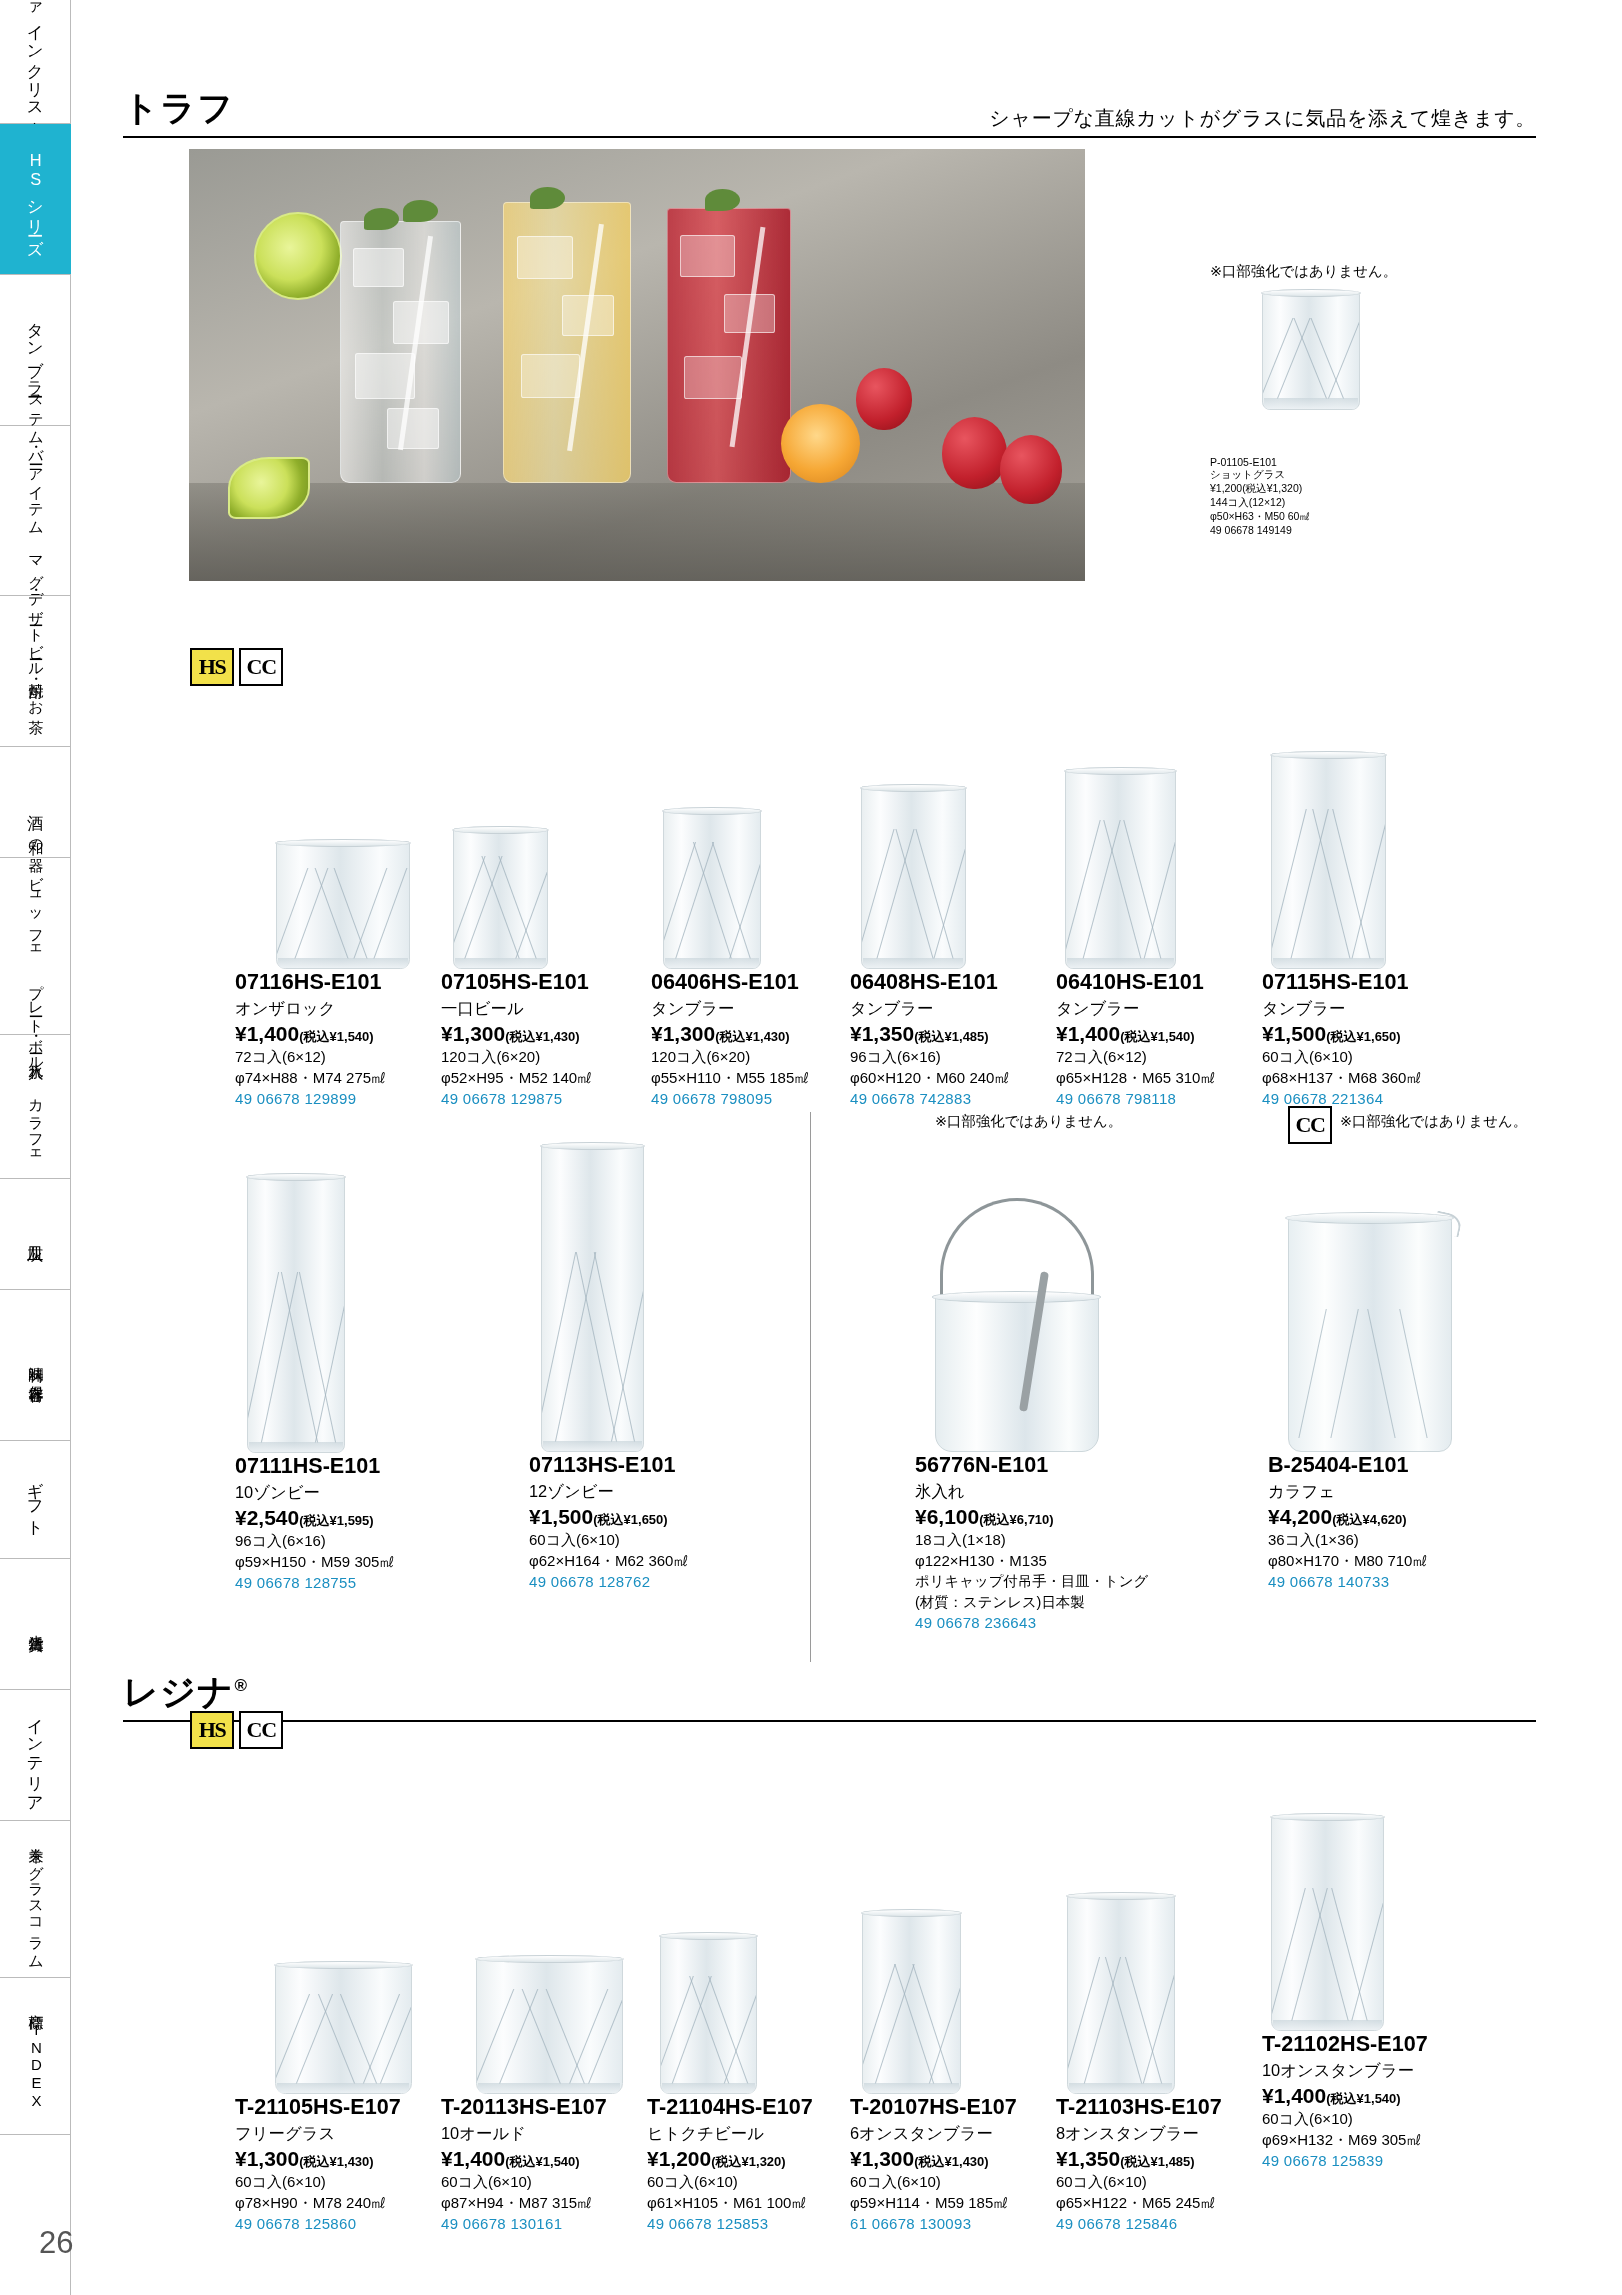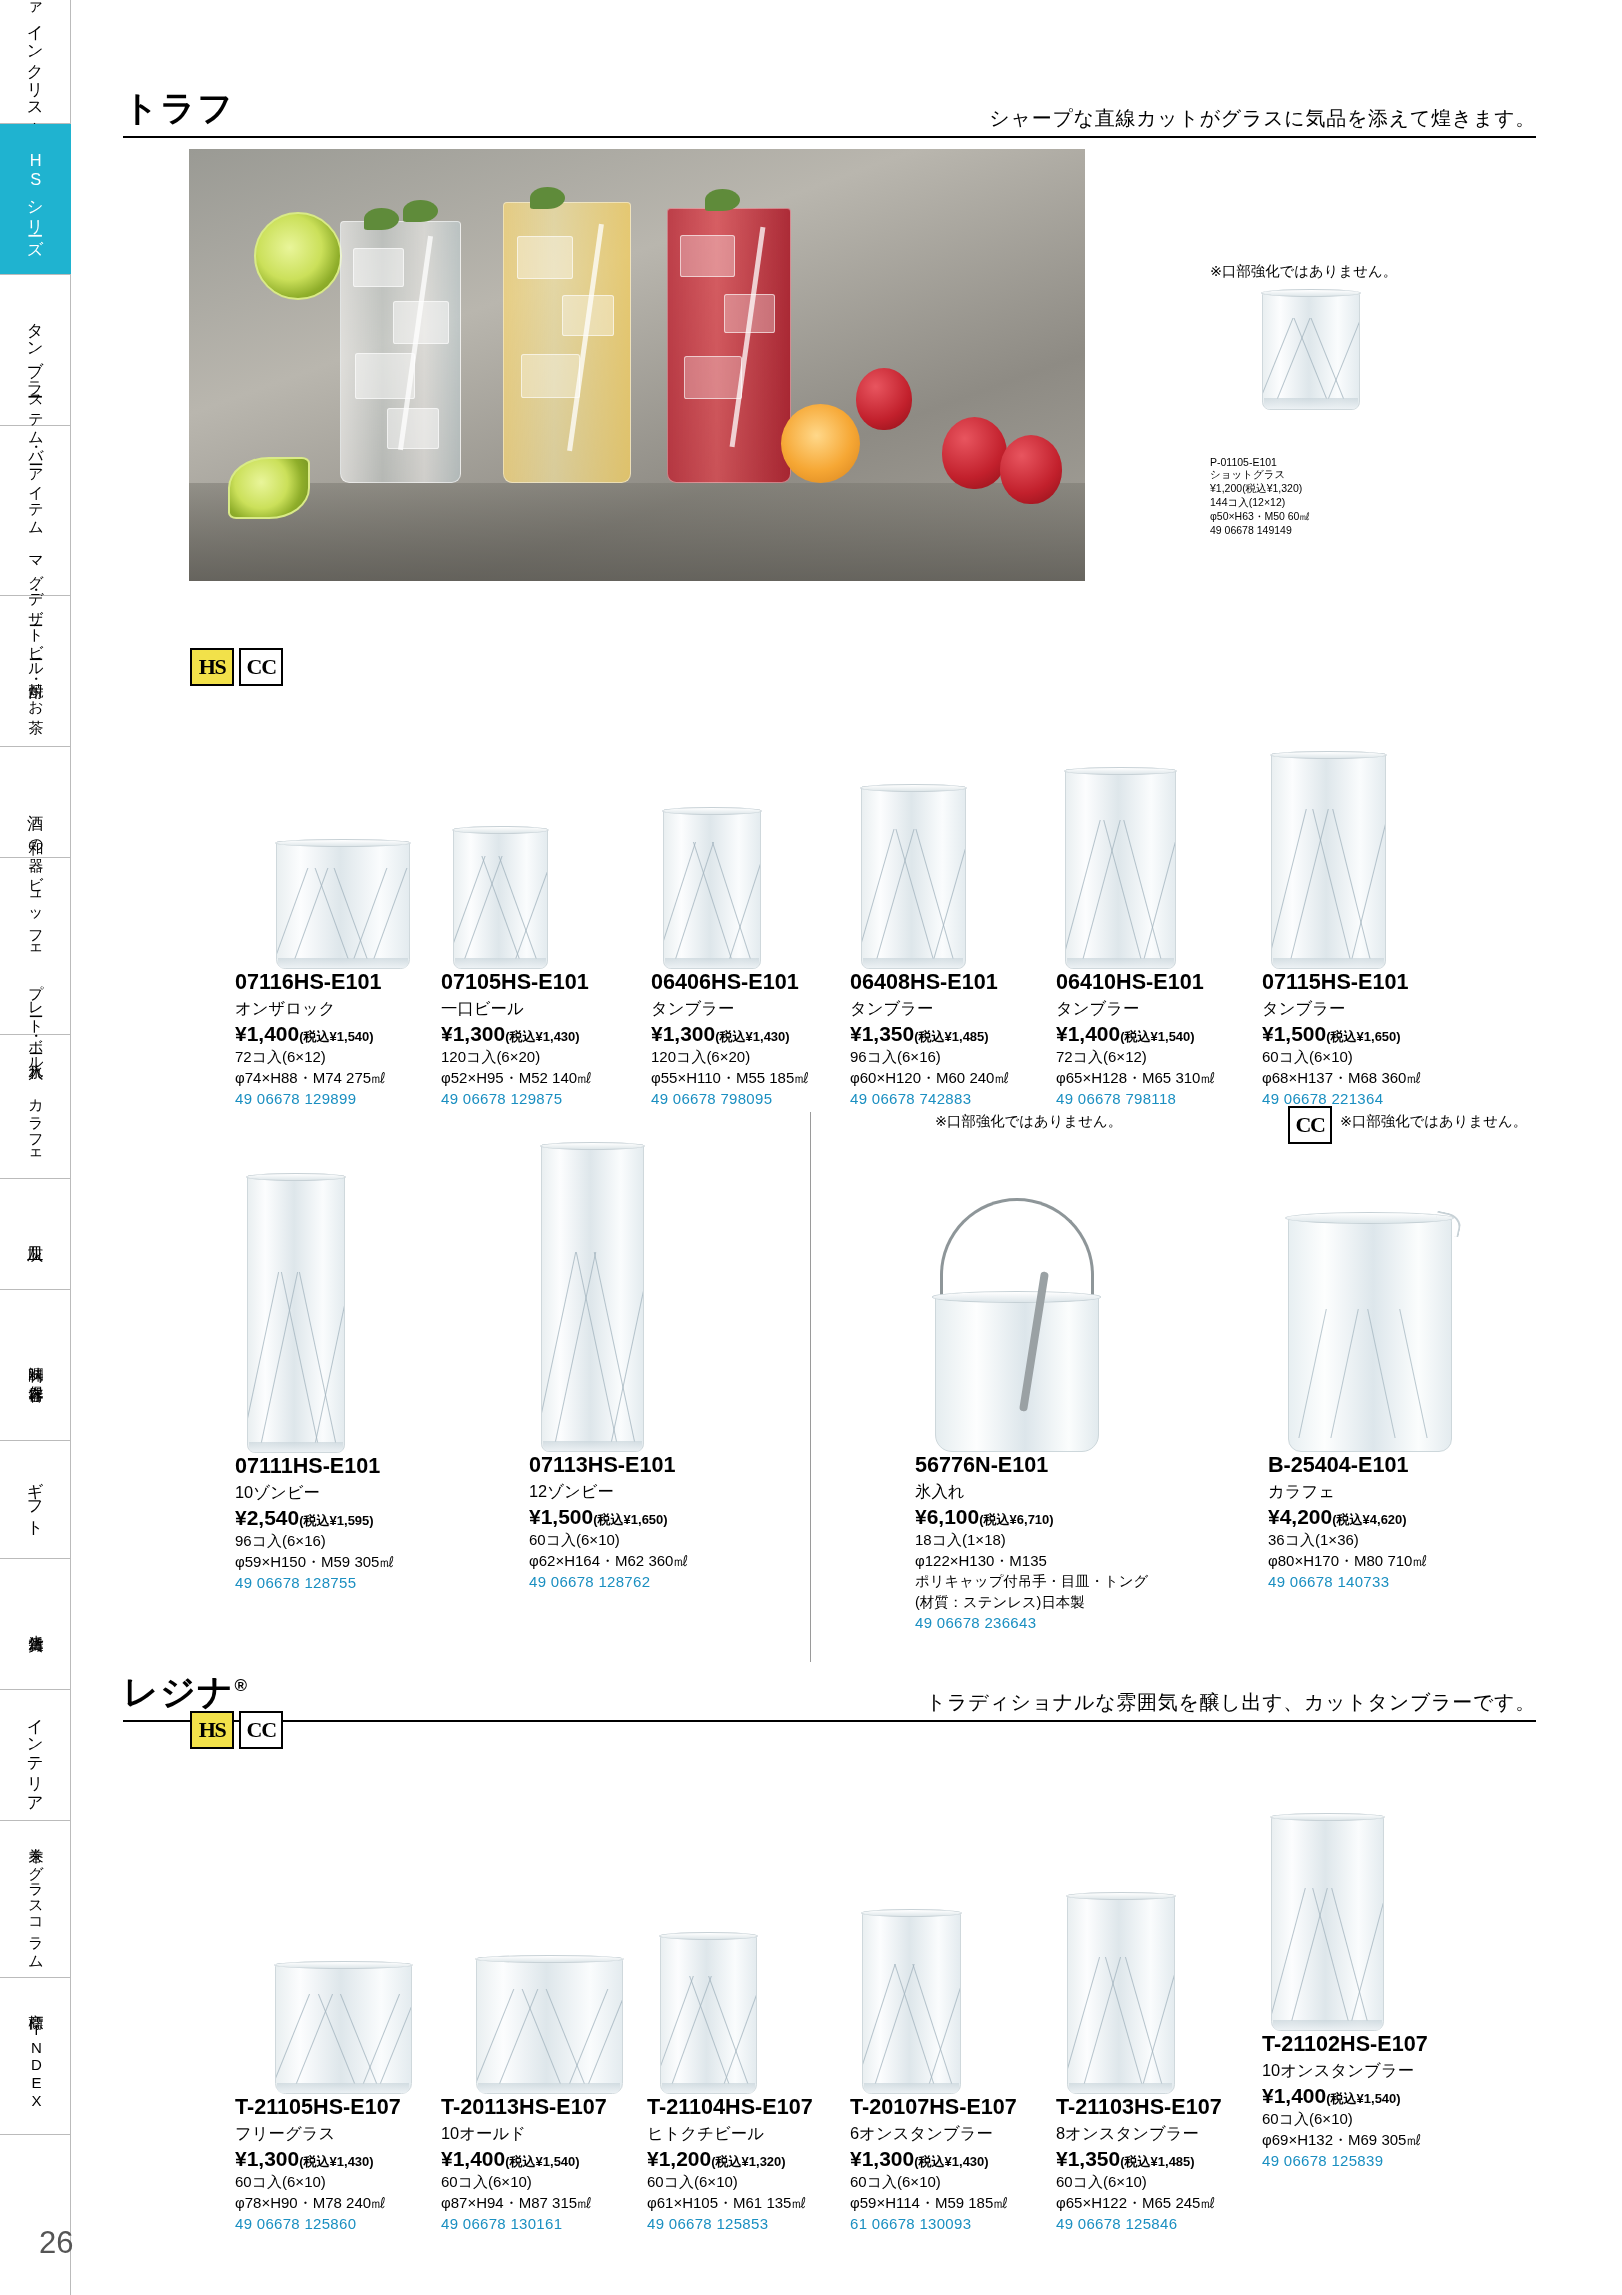--- a/index.html
+++ b/index.html
@@ -560,21 +560,20 @@
     <div class="code">B-25404-E101</div>
     <div class="name">カラフェ</div>
     <div class="price"><span>¥4,200</span><span class="tax">(税込¥4,620)</span></div>
     <div class="spec">36コ入(1×36)</div>
     <div class="spec">φ80×H170・M80  710㎖</div>
     <div class="jan">49 06678 140733</div>
   </div>
 
   <div class="series-head" style="top:1669px">
     <div class="series-name"><span>レジナ</span><span class="reg">®</span></div>
-    <div class="series-tag">トラディショナルな雰囲気を醸し出す、カットタンブラーです。</div>
   </div>
 
   <div class="badges" style="left:119px; top:1711px;">
     <div class="badge hs">HS</div>
     <div class="badge cc">CC</div>
   </div>
 
   <div class="cell" style="left:164px; top:1767px; width:216px;">
     <div class="art" style="height:327px; display:flex; align-items:flex-end;">
       <div class="glass" style="width:137px; height:131px; border-radius:3.9px 3.9px 10.5px 10.5px;">
@@ -632,21 +631,21 @@
             <i style="left:67px; transform:rotate(-20deg)"></i>
           <i style="left:82px; transform:rotate(20deg)"></i>
         </div>
         <div class="base"></div>
       </div>
     </div>
     <div class="code">T-21104HS-E107</div>
     <div class="name">ヒトクチビール</div>
     <div class="price"><span>¥1,200</span><span class="tax">(税込¥1,320)</span></div>
     <div class="spec">60コ入(6×10)</div>
-    <div class="spec">φ61×H105・M61  135㎖</div>
+    <div class="spec">φ61×H105・M61  100㎖</div>
     <div class="jan">49 06678 125853</div>
   </div>
 
   <div class="cell" style="left:779px; top:1767px; width:216px;">
     <div class="art" style="height:327px; display:flex; align-items:flex-end;">
       <div class="glass" style="width:99px; height:183px; margin-left:11.8px; border-radius:3.9px 3.9px 9.2px 9.2px;">
         <div class="rim"></div>
         <div class="cuts" style="height:66%">
           <i style="left:11.8px; transform:rotate(18deg)"></i>
             <i style="left:31px; transform:rotate(18deg)"></i>

